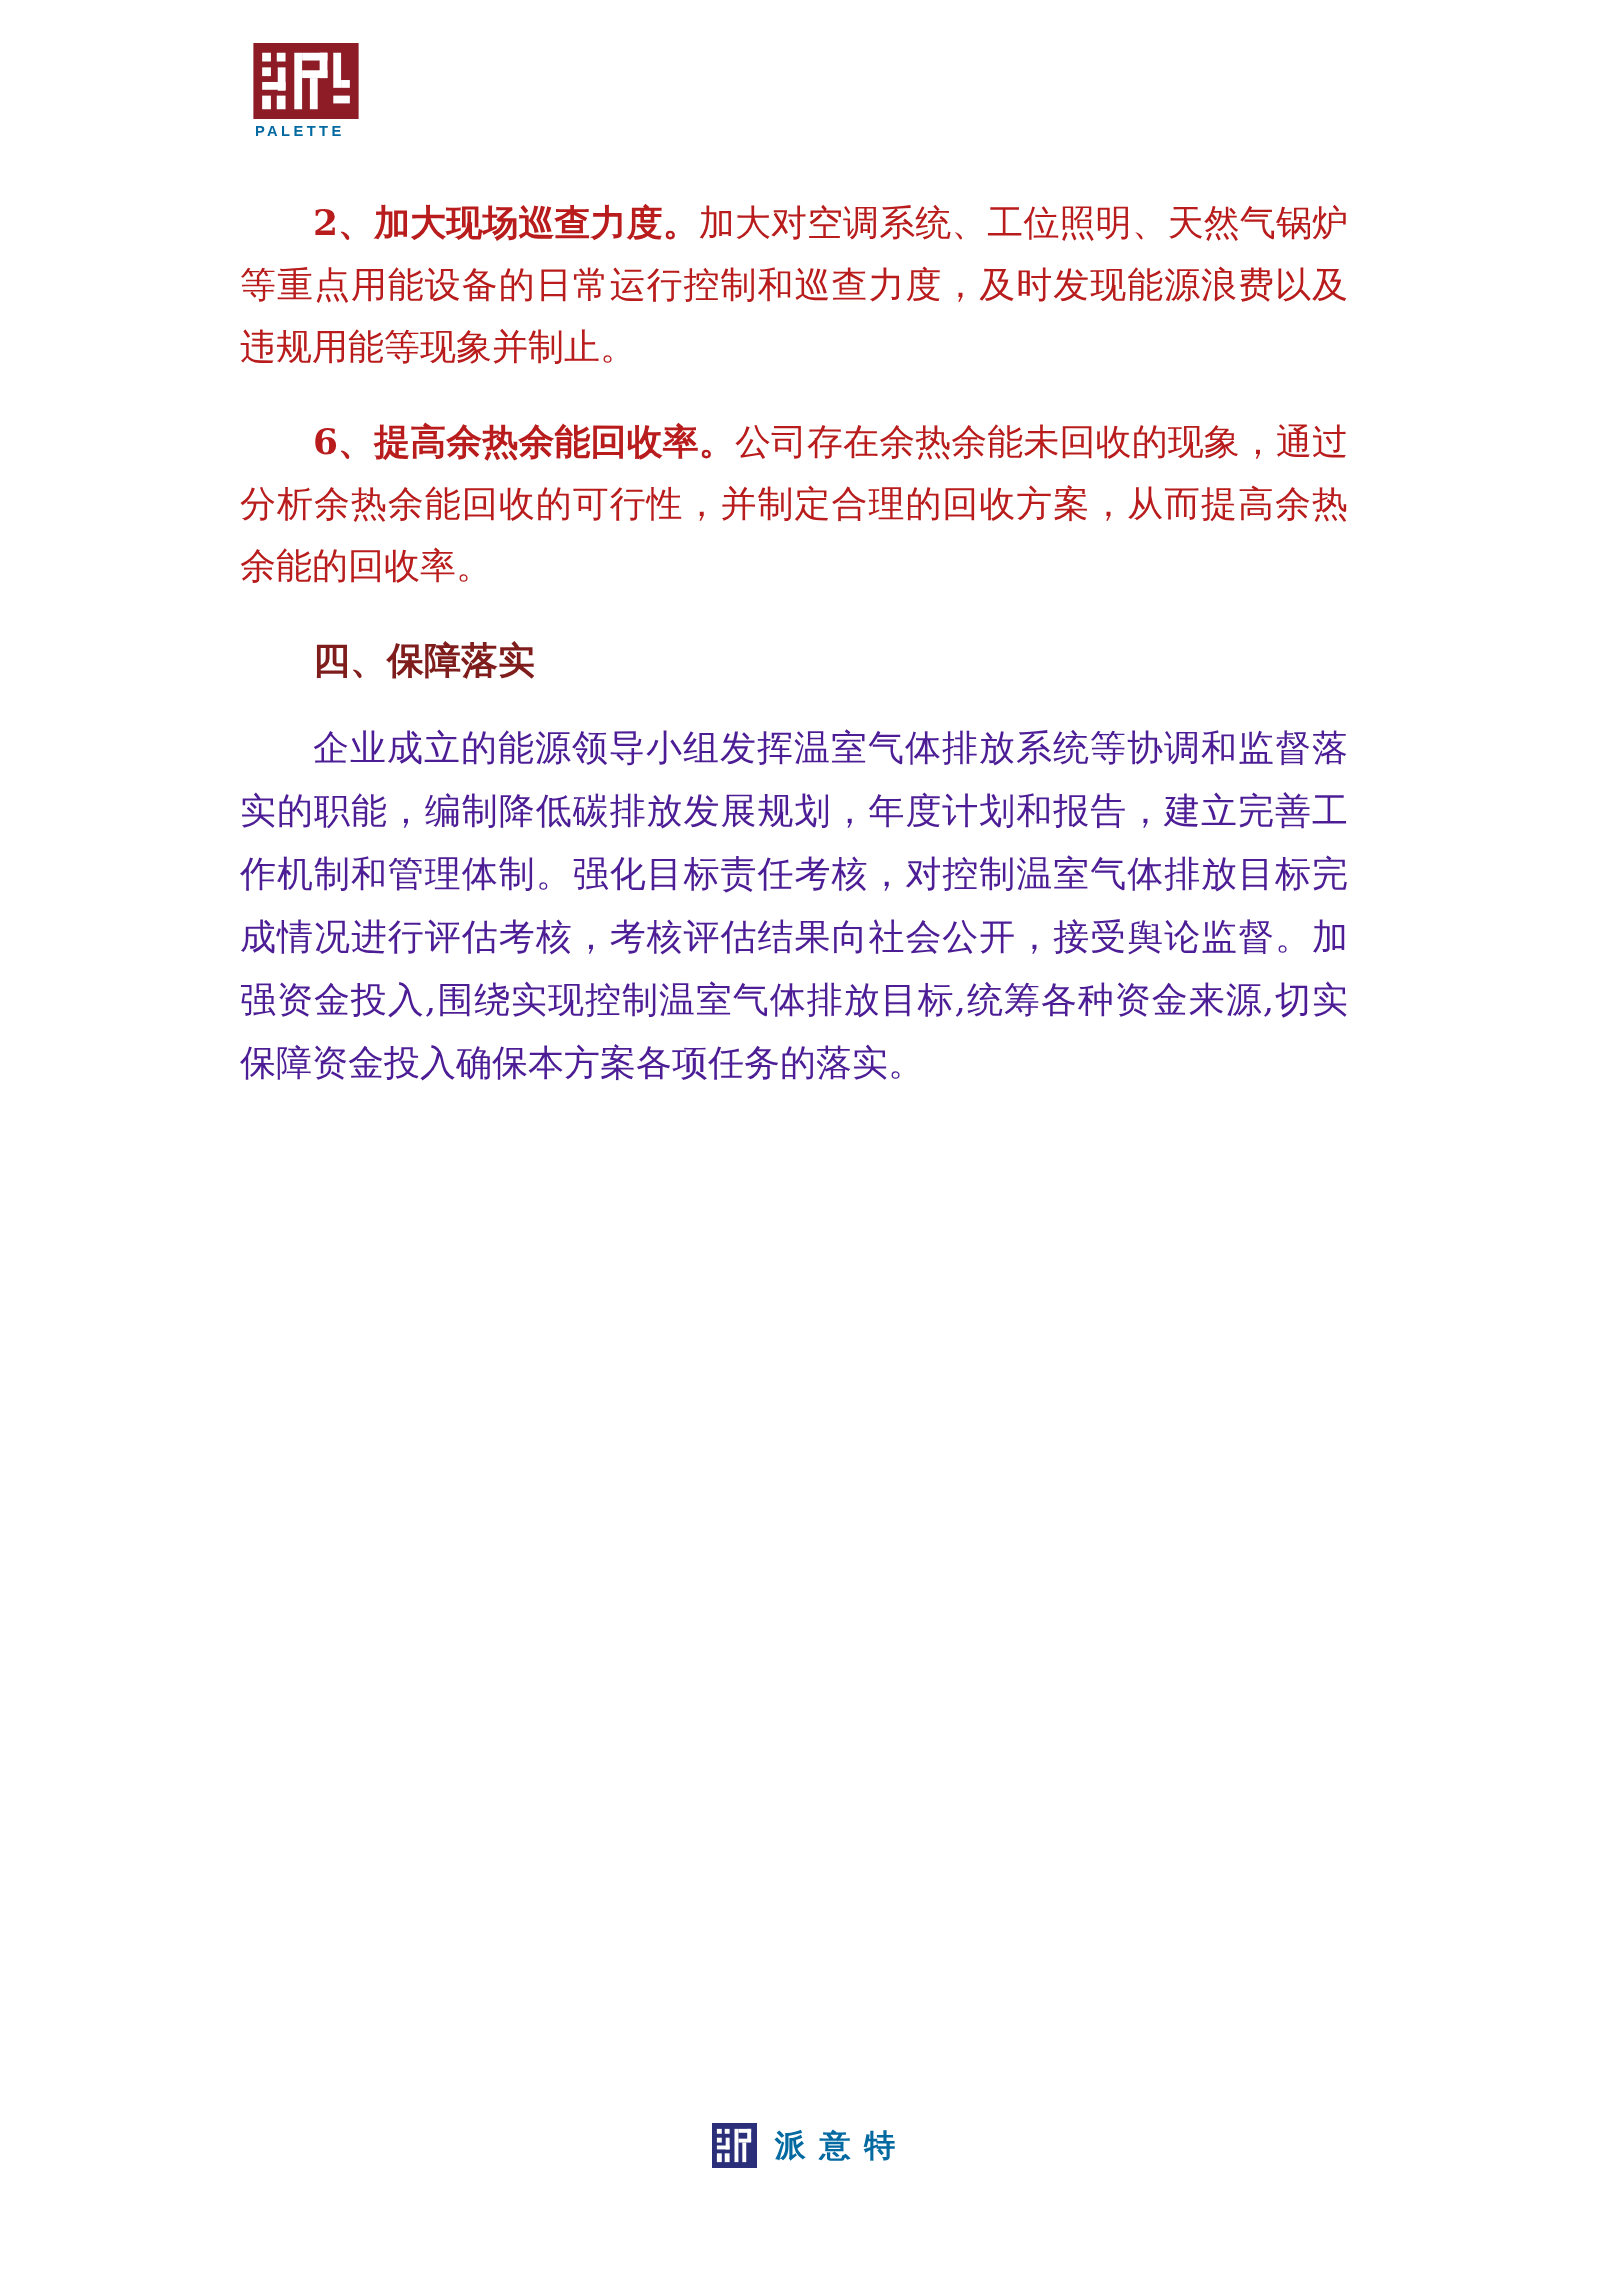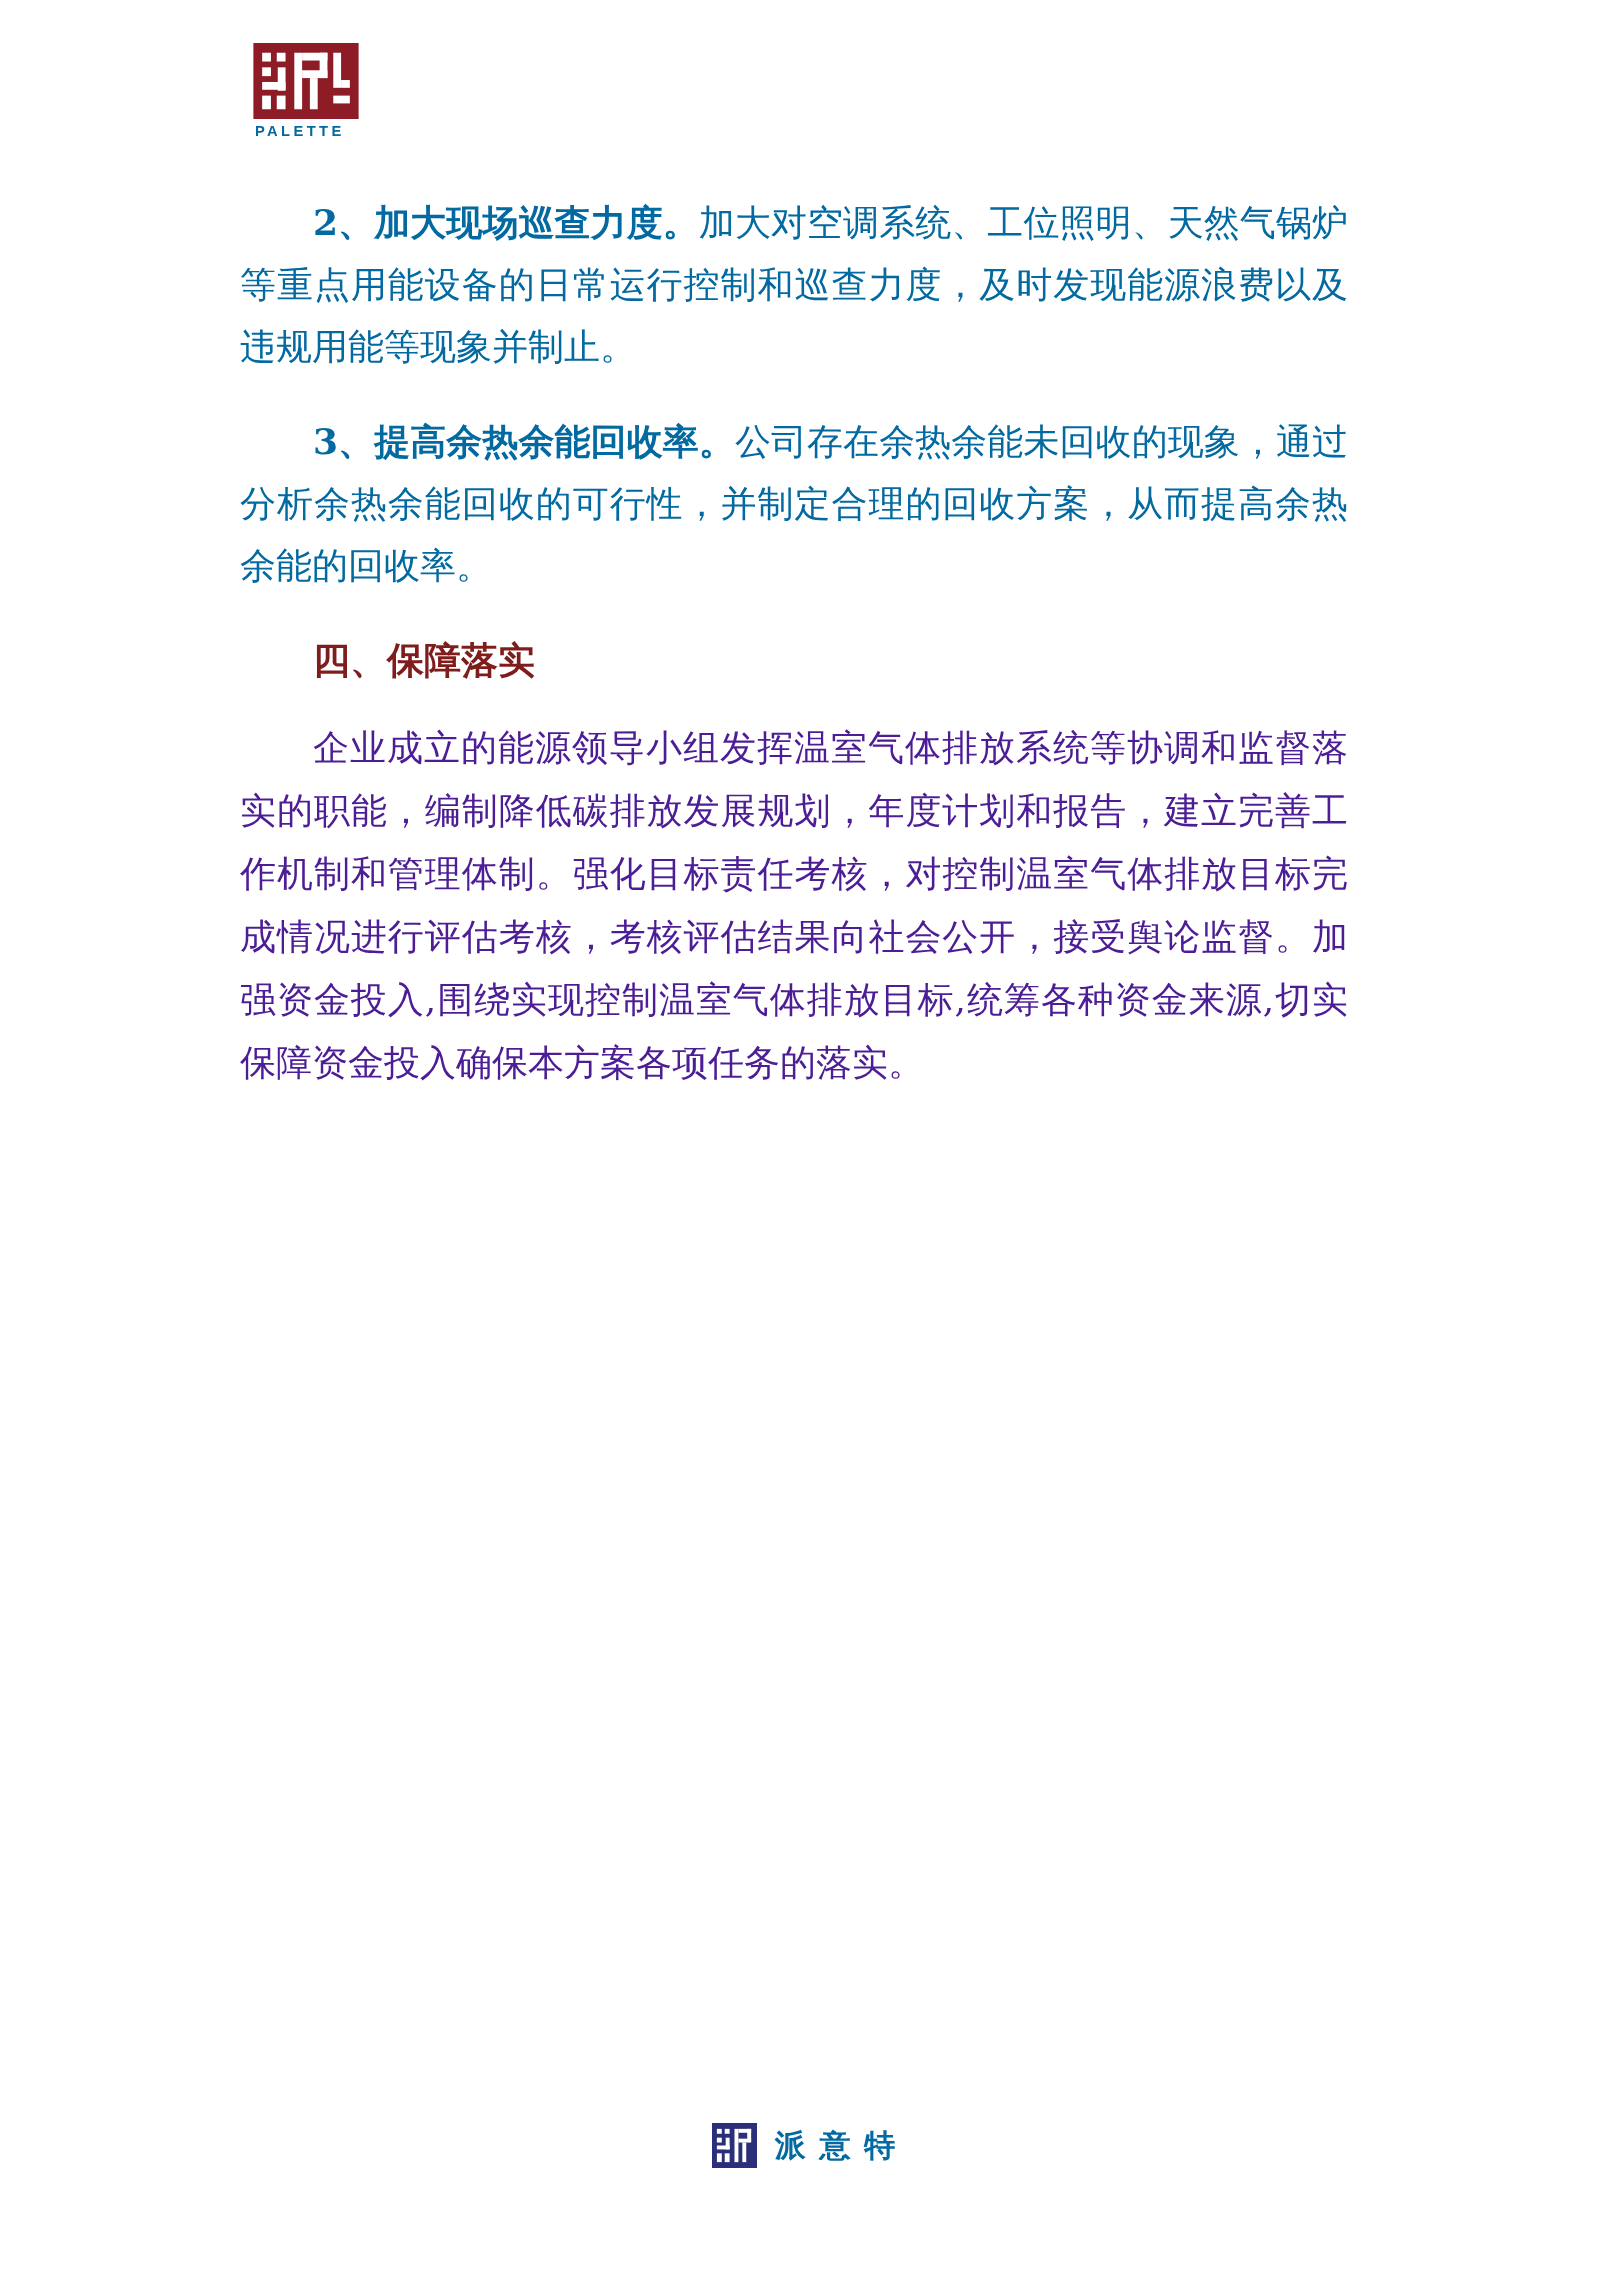--- a/index.html
+++ b/index.html
@@ -47,21 +47,21 @@
   .content {
     position: absolute;
     left: 240px;
     top: 192px;
     width: 1108px;
   }
   p.para {
     margin: 0 0 33px 0;
     font-size: 36px;
     line-height: 1.72;
-    color: #0369a1;
+    color: #b91c1c;
     text-align: justify;
     text-justify: inter-ideograph;
     text-indent: 73px;
     font-family: "DejaVu Serif", "Liberation Serif", serif;
   }
   p.para .lead {
     font-weight: 700;
   }
   h2.heading {
     margin: 0 0 23.5px 0;
@@ -137,21 +137,21 @@
         </g>
       </svg>
     </div>
     <div class="logo-word">PALETTE</div>
   </div>
 
   <div class="content">
 
     <p class="para gap-lg"><span class="lead">2、加大现场巡查力度。</span><span>加大对空调系统、工位照明、天然气锅炉等重点用能设备的日常运行控制和巡查力度，及时发现能源浪费以及违规用能等现象并制止。</span></p>
 
-    <p class="para gap-lg"><span class="lead">3、提高余热余能回收率。</span><span>公司存在余热余能未回收的现象，通过分析余热余能回收的可行性，并制定合理的回收方案，从而提高余热余能的回收率。</span></p>
+    <p class="para gap-lg"><span class="lead">6、提高余热余能回收率。</span><span>公司存在余热余能未回收的现象，通过分析余热余能回收的可行性，并制定合理的回收方案，从而提高余热余能的回收率。</span></p>
 
 
     <h2 class="heading">四、保障落实</h2>
 
     <p class="block">企业成立的能源领导小组发挥温室气体排放系统等协调和监督落实的职能，编制降低碳排放发展规划，年度计划和报告，建立完善工作机制和管理体制。强化目标责任考核，对控制温室气体排放目标完成情况进行评估考核，考核评估结果向社会公开，接受舆论监督。加强资金投入,围绕实现控制温室气体排放目标,统筹各种资金来源,切实保障资金投入确保本方案各项任务的落实。</p>
   </div>
 
   <div class="footer">
     <div class="footer-mark">
       <svg width="45" height="45" viewBox="0 0 46 46" xmlns="http://www.w3.org/2000/svg">

